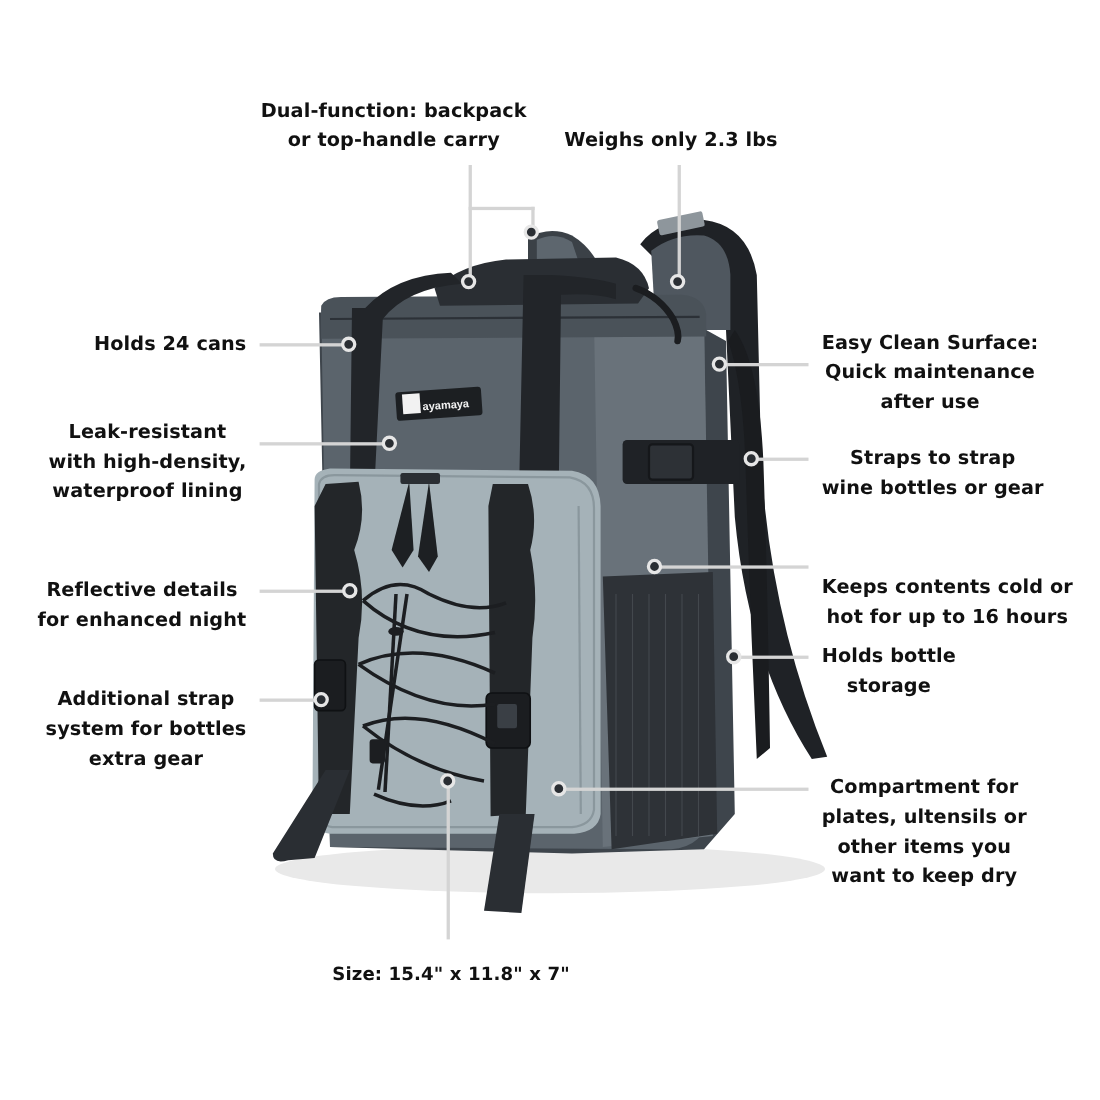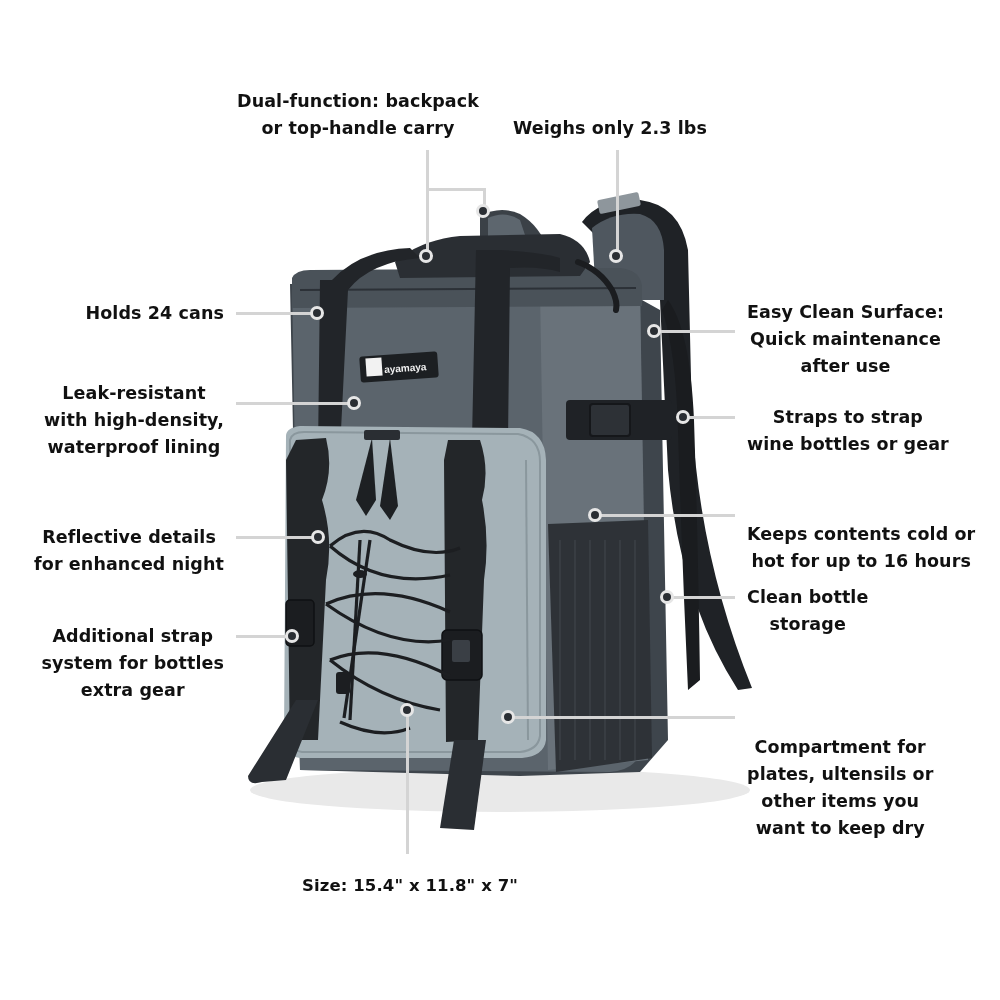--- a/index.html
+++ b/index.html
@@ -159,24 +159,24 @@
 </div>
 <div class="callout-text left-align" style="left:747px;top:404px;">
   <span class="line">Straps to strap</span>
   <span class="line">wine bottles or gear</span>
 </div>
 <div class="callout-text left-align" style="left:747px;top:499px;margin-top:22px;">
   <span class="line">Keeps contents cold or</span>
   <span class="line">hot for up to 16 hours</span>
 </div>
 <div class="callout-text left-align" style="left:747px;top:584px;">
-  <span class="line">Clean bottle</span>
+  <span class="line">Holds bottle</span>
   <span class="line">storage</span>
 </div>
-<div class="callout-text left-align" style="left:747px;top:703px;margin-top:31px;">
+<div class="callout-text left-align" style="left:747px;top:703px;">
   <span class="line">Compartment for</span>
   <span class="line">plates, ultensils or</span>
   <span class="line">other items you</span>
   <span class="line">want to keep dry</span>
 </div>
 
 <div class="callout-text left-align" style="left:302px;top:872px;font-size:16.5px;">
   <span class="line">Size: 15.4" x 11.8" x 7"</span>
 </div>
 

